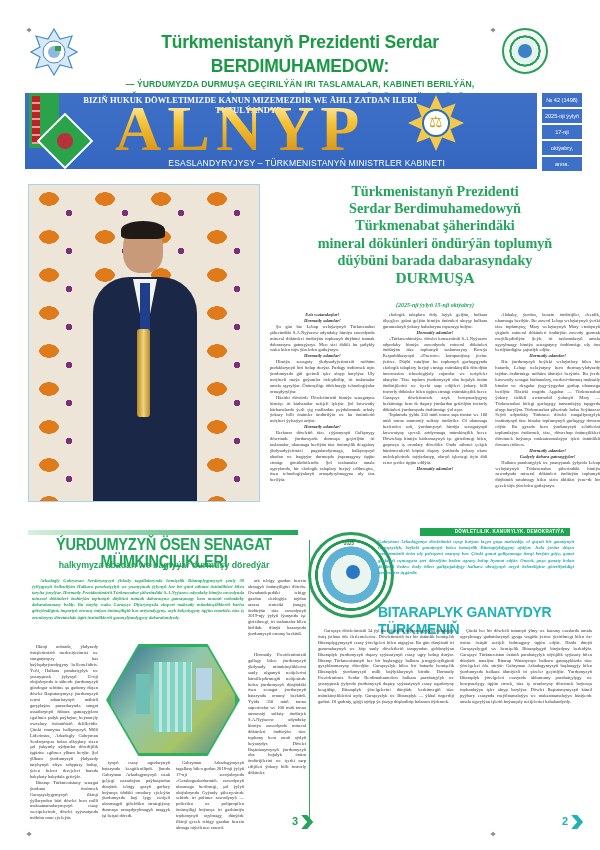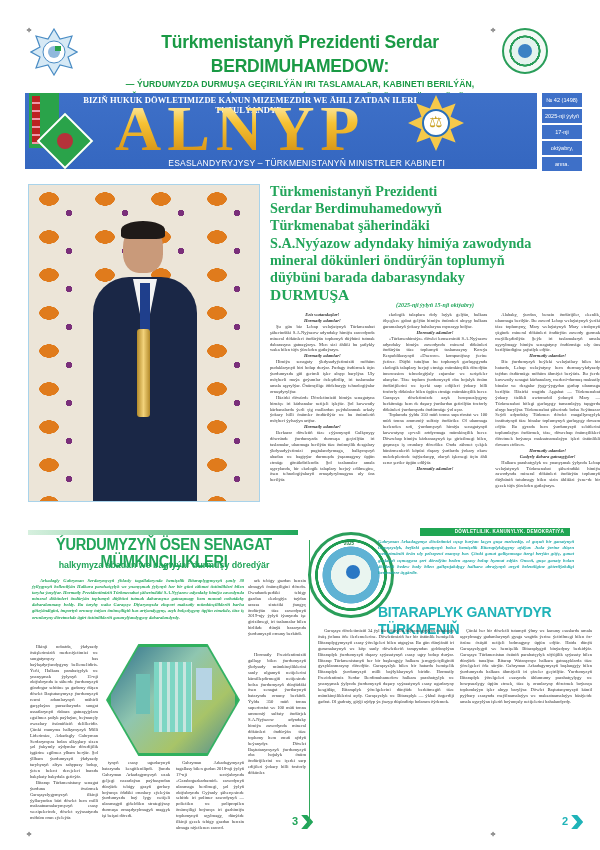--- a/index.html
+++ b/index.html
@@ -42,21 +42,21 @@
       background-size: 56px 38px; }
   .person { position: absolute; left: 64px; top: 40px; width: 104px; height: 280px; }
   .person .head { position: absolute; left: 30px; top: 0; width: 40px; height: 48px; border-radius: 45% 45% 40% 40%; background: #c99a7a; }
   .person .hair { position: absolute; left: 28px; top: -4px; width: 44px; height: 18px; border-radius: 50% 50% 20% 20%; background: #1f1a18; }
   .person .body { position: absolute; left: 0; top: 52px; width: 104px; height: 230px; background: #1a2746; border-radius: 36px 36px 0 0; }
   .person .shirt { position: absolute; left: 40px; top: 54px; width: 24px; height: 60px; background: #f4f4f4; clip-path: polygon(0 0, 100% 0, 50% 100%); }
   .person .tie { position: absolute; left: 47px; top: 58px; width: 10px; height: 70px; background: #1f3f8c; }
   .scroll { position: absolute; left: 44px; top: 104px; width: 13px; height: 88px; background: linear-gradient(90deg, #b38a2a, #f2d27a, #b38a2a); border-radius: 3px; }
 
   
-  .lead-head { position: absolute; left: 270px; top: 183px; width: 330px; text-align: left; font-family: "Liberation Serif", serif; font-weight: bold; color: #22a55a; font-size: 14.2px; line-height: 17.2px; }
+  .lead-head { position: absolute; left: 270px; top: 183px; width: 330px; text-align: center; font-family: "Liberation Serif", serif; font-weight: bold; color: #22a55a; font-size: 14.2px; line-height: 17.2px; }
   .lead-head .big { font-size: 15.5px; }
   .lead-date { position: absolute; left: 270px; top: 302px; width: 330px; text-align: center; font-style: italic; font-weight: bold; color: #22a55a; font-size: 6px; }
 
   .cols3 { position: absolute; left: 270px; top: 312px; width: 330px; height: 183px; display: grid; grid-template-columns: 1fr 1fr 1fr; column-gap: 8px; font-size: 4.6px; line-height: 5.9px; text-align: justify; color: #333; overflow: hidden; }
   .cols3 p { margin-bottom: 0; text-indent: 6px; }
   .cols3 .sh { text-align: center; font-style: italic; font-weight: bold; text-indent: 0; }
 
   
   .tag-bar { position: absolute; left: 420px; top: 528px; width: 150px; height: 8px; background: #1fa552; color: #fff; font-family: "Liberation Sans", sans-serif; font-weight: bold; font-size: 4.6px; line-height: 8px; text-align: right; padding-right: 6px; letter-spacing: 0.3px; }
   .green-rule { position: absolute; left: 28px; top: 530px; width: 270px; height: 5px; background: linear-gradient(90deg, #d7f0df, #21a75a); }
@@ -137,21 +137,20 @@
     <div class="head"></div>
     <div class="hair"></div>
     <div class="scroll"></div>
   </div>
 </div>
 
 <div class="lead-head">
   <div>Türkmenistanyň Prezidenti</div>
   <div>Serdar Berdimuhamedowyň</div>
   <div>Türkmenabat şäherindäki</div>
-  <div>S.A.Nyýazow adyndaky himiýa zawodynda</div>
   <div>mineral dökünleri öndürýän toplumyň</div>
   <div>düýbüni barada dabarasyndaky</div>
   <div class="big">DURMUŞA</div>
 </div>
 <div class="lead-date">(2025-nji ýylyň 15-nji oktýabry)</div>
 
 <div class="cols3">
   <div>
     <p class="sh">Eziz watandaşlar!</p>
     <p class="sh">Hormatly adamlar!</p>

